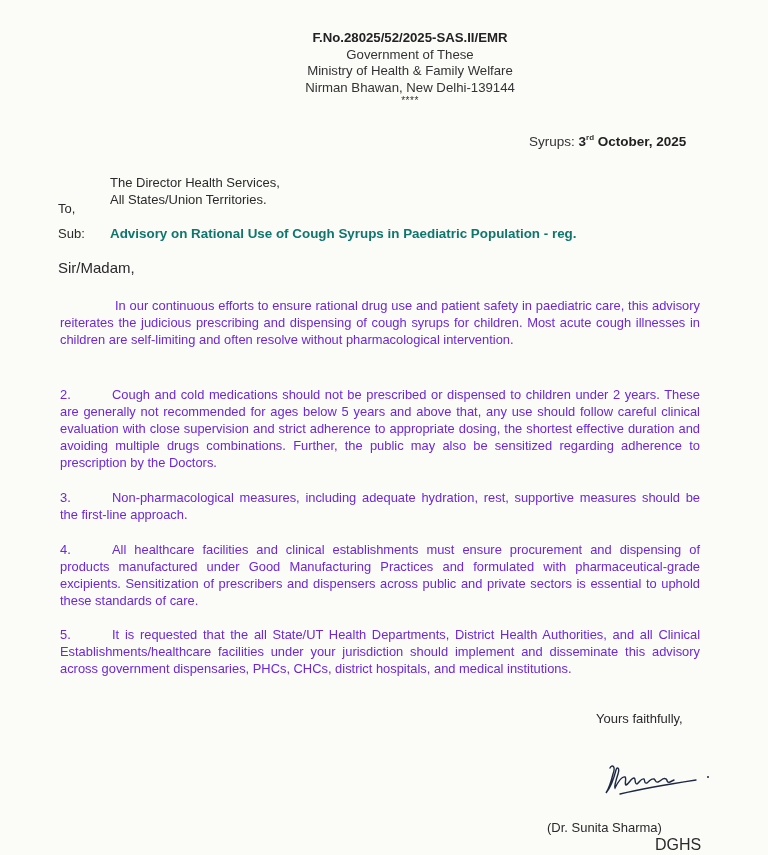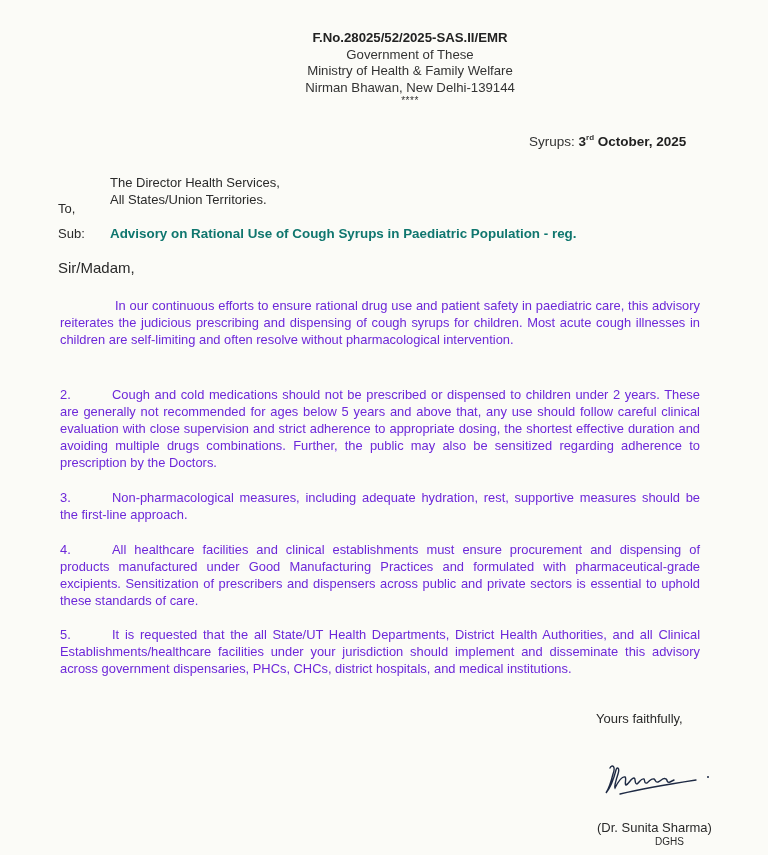--- a/index.html
+++ b/index.html
@@ -39,22 +39,22 @@
   .para.indent-first { text-indent: 55px; }
   .p1 { top: 297px; }
   .p2 { top: 386px; }
   .p3 { top: 489px; }
   .p4 { top: 541px; }
   .p5 { top: 626px; }
   .closing { position: absolute; left: 596px; top: 711px; font-size: 13px; text-align: right; }
   .signature {
     position: absolute; left: 600px; top: 760px; width: 130px; height: 40px;
   }
-  .signame { position: absolute; left: 597px; top: 820px; font-size: 13px; }
-  .desig { position: absolute; left: 655px; top: 836px; font-size: 10px; }
+  .signame { position: absolute; left: 547px; top: 820px; font-size: 13px; }
+  .desig { position: absolute; left: 655px; top: 836px; font-size: 16px; }
 </style>
 </head>
 <body>
 
 <div class="page">
 
   <div class="header">
     <div class="fileno">F.No.28025/52/2025-SAS.II/EMR</div>
     <div>Government of These</div>
     <div>Ministry of Health &amp; Family Welfare</div>

